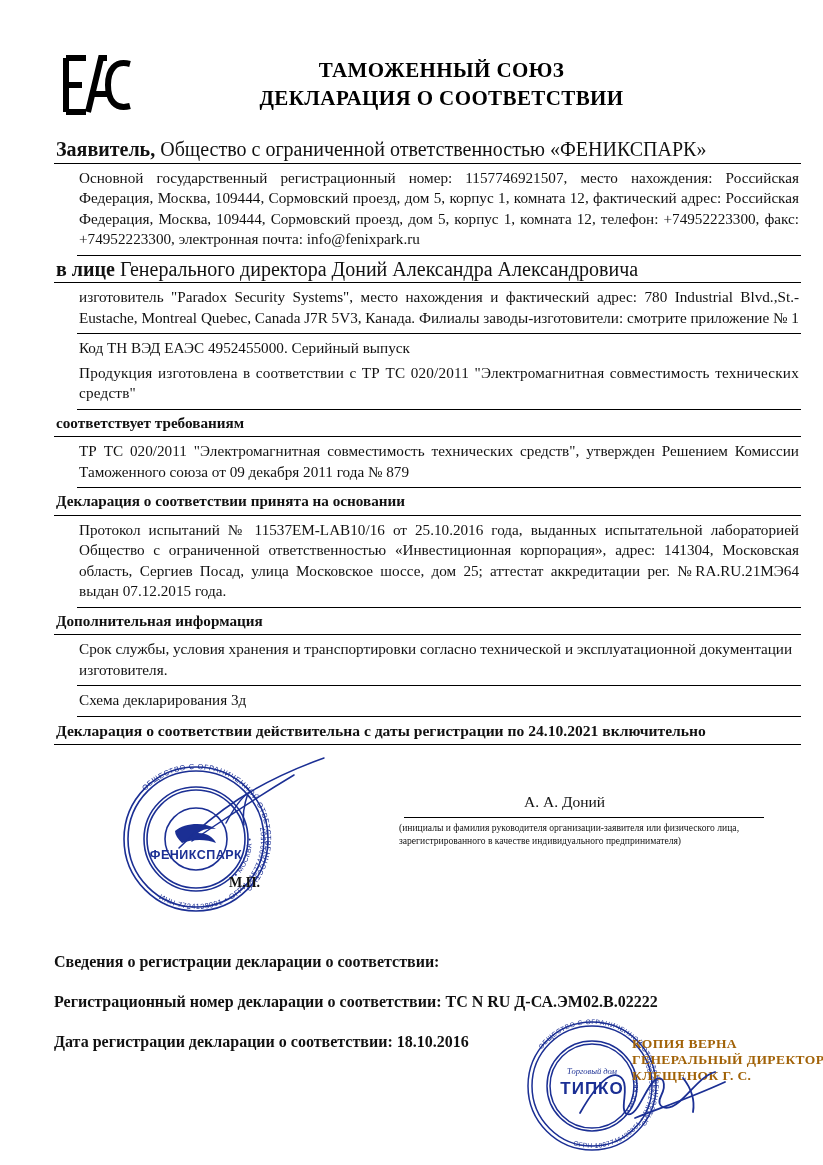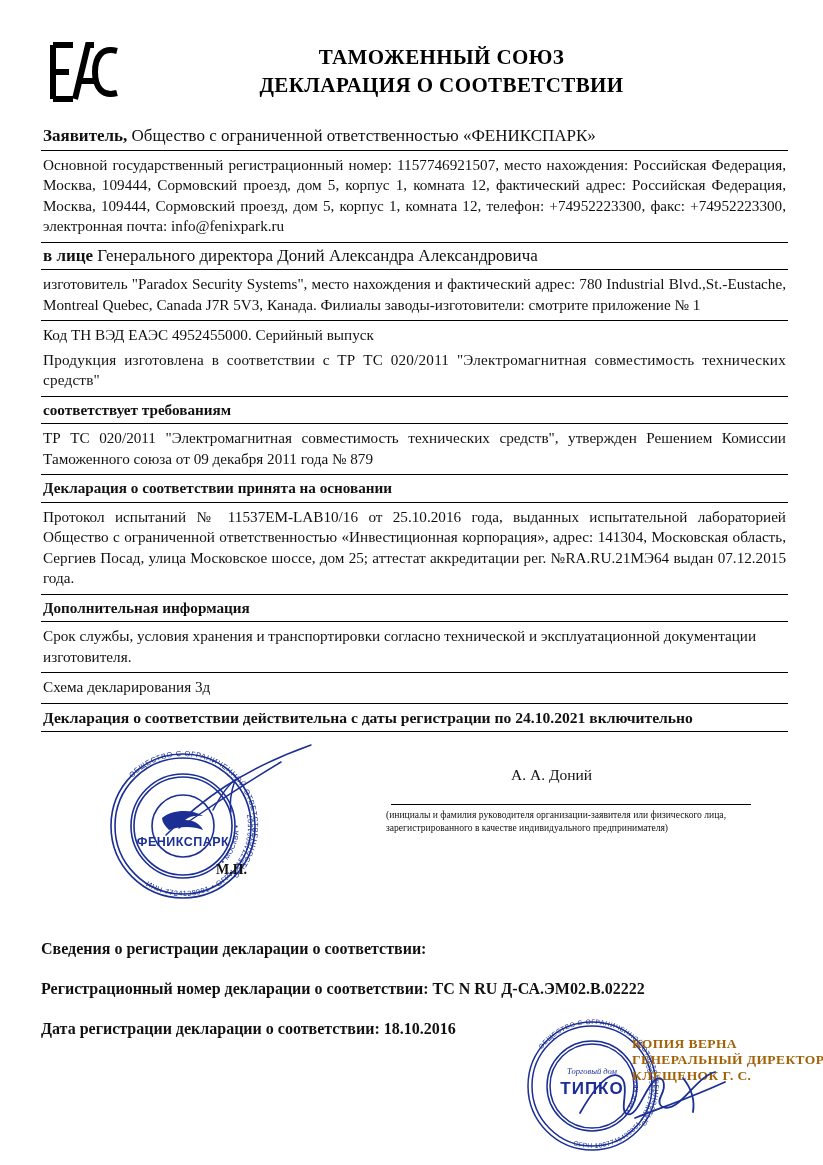--- a/index.html
+++ b/index.html
@@ -13,21 +13,21 @@
     position: relative;
     font-family: "Liberation Serif", serif;
     color: #111;
     overflow: hidden;
   }
   .page {
     position: relative;
     width: 823px;
     height: 1165px;
     box-sizing: border-box;
-    padding: 3px;
+    padding: 16px;
   }
 
   
   .header {
     position: relative;
     height: 120px;
   }
   .eac-mark {
     position: absolute;
     left: 44px;
@@ -55,59 +55,60 @@
 
   
   .content {
     position: relative;
     margin: 0 38px 0 38px;
     width: 747px;
   }
   .row {
     border-bottom: 1px solid #000;
     padding: 3px 2px 3px 2px;
-    font-size: 17px;
+    font-size: 20px;
     line-height: 20.5px;
   }
   .row .lbl { font-weight: bold; }
   .row .val { font-weight: normal; }
   .section-head {
     font-weight: bold;
     font-size: 15.2px;
     line-height: 20.5px;
     padding: 3px 2px;
     border-bottom: 1px solid #000;
   }
   .block-text {
     font-size: 15.2px;
     line-height: 20.5px;
     padding: 4px 2px 5px 2px;
     border-bottom: 1px solid #000;
     text-align: justify;
+    margin-left: 23px;
   }
   .block-text.tight { text-align: left; }
   .spaced { letter-spacing: 0.2px; }
   .justify-wide { text-align: justify; text-justify: inter-word; }
 
   .decl-valid {
     font-weight: bold;
     font-size: 15.6px;
     padding: 5px 2px 4px 2px;
     border-bottom: 1px solid #000;
   }
 
   
   .sign-area {
     position: relative;
     height: 190px;
   }
   .sign-name {
     position: absolute;
     left: 470px;
-    top: 34px;
+    top: 48px;
     font-size: 15.5px;
   }
   .sign-rule {
     position: absolute;
     left: 350px;
     top: 72px;
     width: 360px;
     border-top: 1px solid #000;
   }
   .sign-caption {

